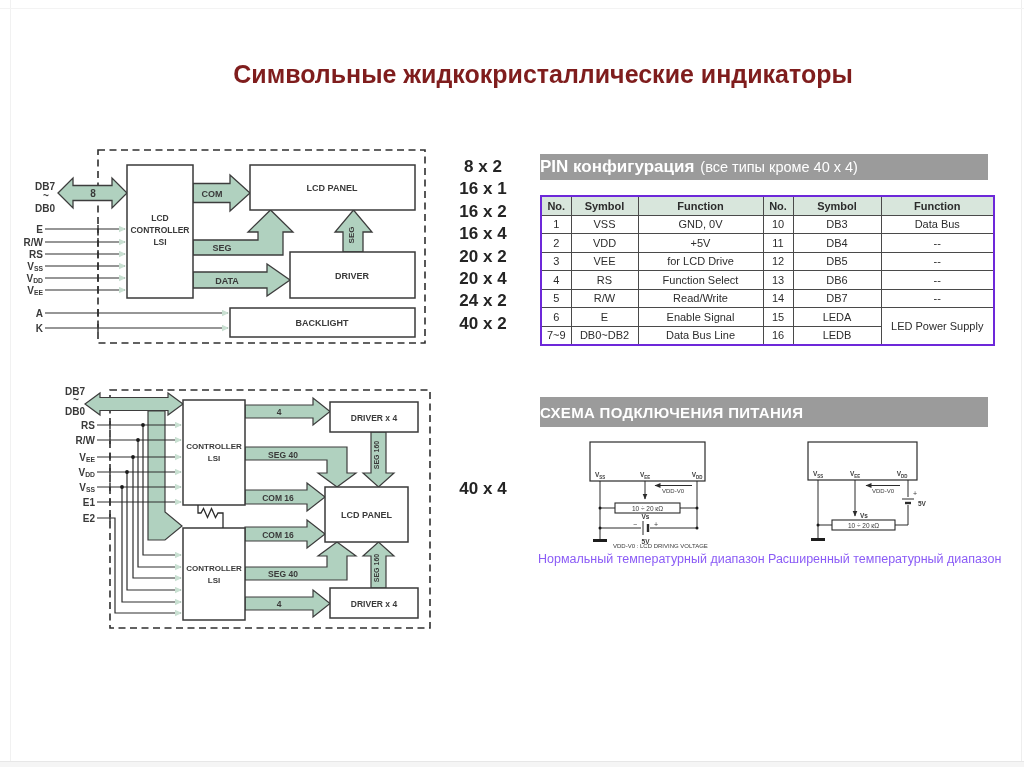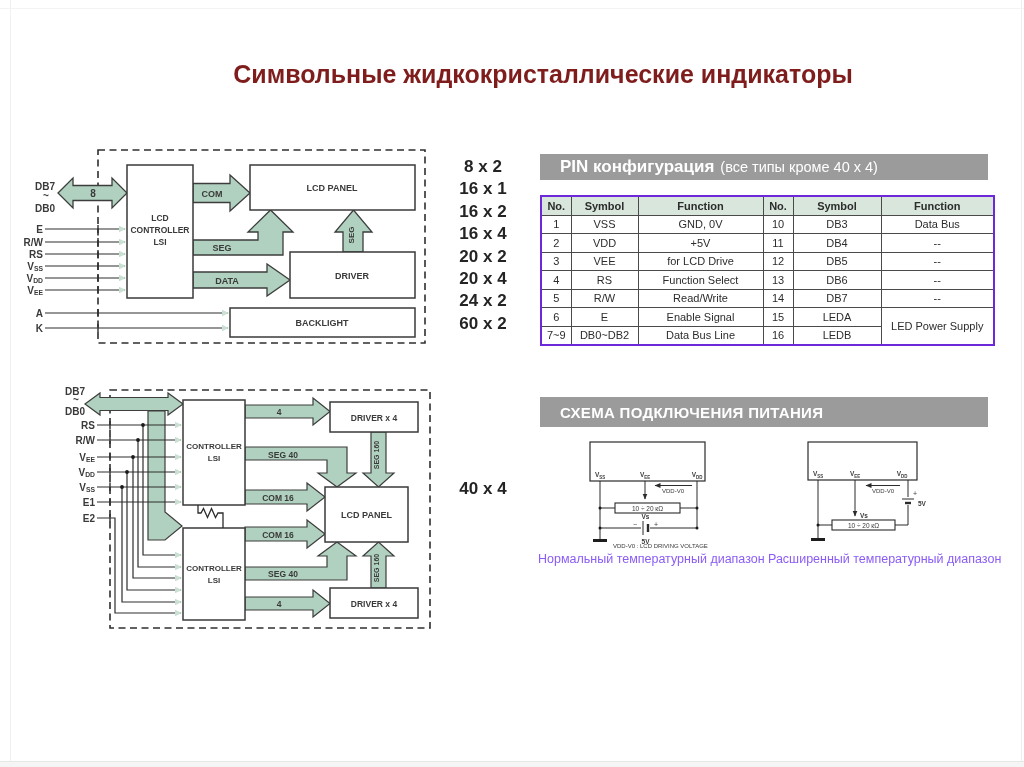--- a/index.html
+++ b/index.html
@@ -11,21 +11,21 @@
   .footer-strip{position:absolute;left:0;top:761px;width:1024px;height:6px;background:#f5f5f5;border-top:1px solid #e7e7e7;}
   .title{position:absolute;left:0;top:60px;width:1024px;text-align:center;
          font-size:25px;font-weight:bold;color:#7f1d1d;letter-spacing:0px;padding-left:31px;}
   svg{font-family:"Liberation Sans",sans-serif;}
   svg text{fill:#3a3a3a;}
   .sizes{position:absolute;left:448px;top:156px;width:70px;text-align:center;
          font-size:17px;font-weight:bold;color:#242424;line-height:22.4px;}
   .size-40{position:absolute;left:448px;top:479px;width:70px;text-align:center;
          font-size:17px;font-weight:bold;color:#242424;}
   .gbar{position:absolute;left:540px;width:448px;background:#9b9b9b;color:#fff;
-        display:flex;align-items:center;padding-left:20px;box-sizing:border-box;}
+        display:flex;align-items:center;padding-left:0;box-sizing:border-box;}
   .gbar-pin{top:154px;height:26px;font-size:17px;}
   .gbar-pin .bold{font-weight:bold;margin-right:6px;}
   .gbar-pin .sub{font-size:14.5px;}
   .gbar-pwr{top:397px;height:30px;font-size:15px;font-weight:bold;letter-spacing:.3px;}
   table.pin{position:absolute;left:540px;top:195px;width:453px;border-collapse:collapse;
             table-layout:fixed;font-size:11px;color:#2c2c2c;}
   table.pin td,table.pin th{border:1px solid #4a4a4a;text-align:center;padding:1px 0;height:15.5px;
             overflow:hidden;white-space:nowrap;}
   table.pin{border:2px solid #6d28d9;}
   table.pin th{background:#d8e6dc;font-weight:bold;}
@@ -123,21 +123,21 @@
   </svg>
 
   <div class="sizes">
     <div>8 x 2</div>
     <div>16 x 1</div>
     <div>16 x 2</div>
     <div>16 x 4</div>
     <div>20 x 2</div>
     <div>20 x 4</div>
     <div>24 x 2</div>
-    <div>60 x 2</div>
+    <div>40 x 2</div>
   </div>
   <div class="size-40">40 x 4</div>
 
   <svg class="absvg" style="left:55px;top:385px" width="410" height="260" viewBox="0 0 410 260">
     <rect x="55" y="5" width="320" height="238" fill="none" stroke="#2f2f2f" stroke-width="1.6" stroke-dasharray="7 4.5"></rect>
 
     <polygon points="93,26 110,26 110,127 127,141 110,155 93,155" fill="#b0d1bf" stroke="#3d3d3d" stroke-width="1.2"></polygon>
     <polygon points="30,19 45,8 45,12.5 113,12.5 113,8 128,19 113,30 113,25.5 45,25.5 45,30" fill="#b0d1bf" stroke="#3d3d3d" stroke-width="1.2"></polygon>
 
     <polygon points="190,20 258,20 258,13 275,26.5 258,40 258,33 190,33" fill="#b0d1bf" stroke="#3d3d3d" stroke-width="1.2"></polygon>

